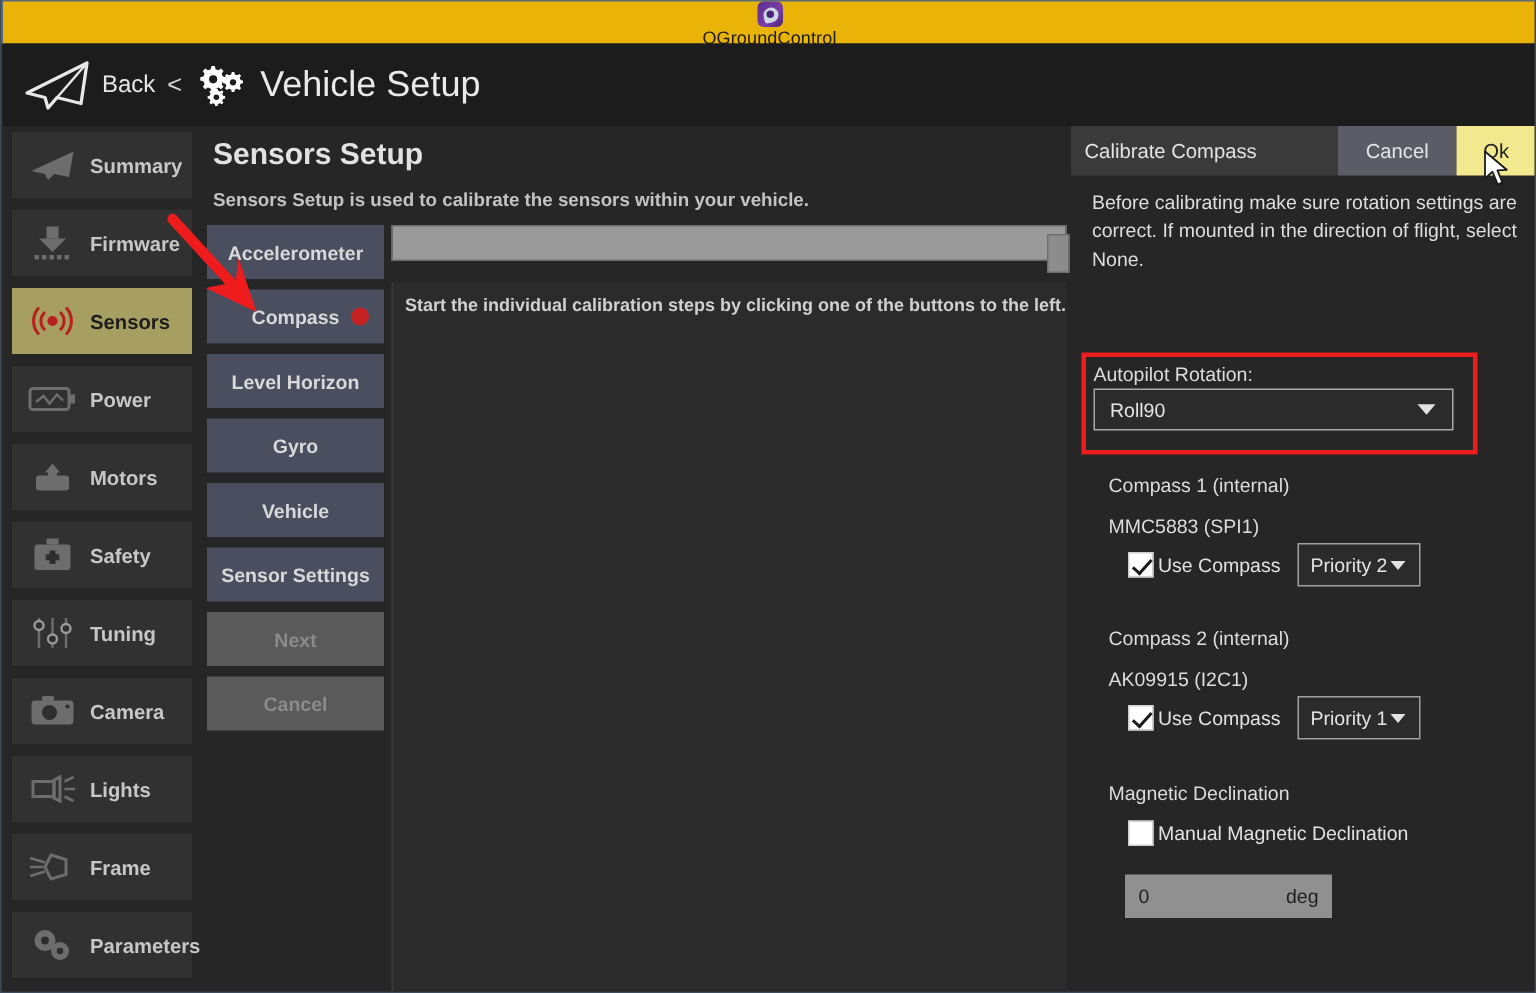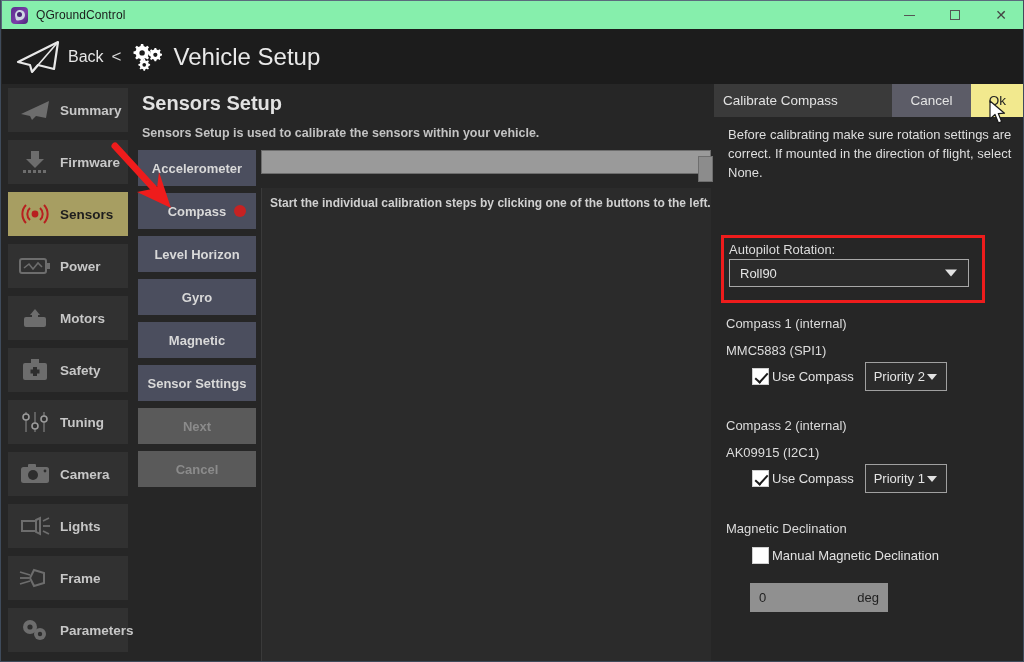--- a/index.html
+++ b/index.html
@@ -15,25 +15,25 @@
     background: #262626;
     border: 1px solid #3f4b5b;
     border-top: none;
     overflow: hidden;
   }
 
   
   .titlebar {
     position: absolute; left: 0; top: 0;
     width: 1024px; height: 29px;
-    background: #86efac;
+    background: #eab308;
     border-top: 1px solid #5b6b7d;
     border-left: 1px solid #5b6b7d;
     border-right: 1px solid #5b6b7d;
-    display: flex; align-items: center;
+    display: flex; align-items: center; flex-direction: column;
   }
   .app-icon {
     width: 17px; height: 17px;
     margin-left: 9px; margin-right: 8px;
     background: linear-gradient(135deg,#5b2d8e 0%, #7a3ea8 60%, #4a2478 100%);
     border-radius: 4px;
     position: relative;
     flex: none;
   }
   .app-icon::after {
@@ -210,21 +210,21 @@
     border-right: 6px solid transparent;
     border-top: 7px solid #e2e2e2;
   }
   .red-box {
     position: absolute; left: 7px; top: 118px;
     width: 264px; height: 68px;
     border: 3px solid #ee1c1c;
     pointer-events: none;
   }
   .sec-label {
-    position: absolute; left: 12px;
+    position: absolute; left: 25px;
     font-size: 13px; color: #dcdcdc;
   }
   .cmp-row {
     position: absolute; left: 38px;
     display: flex; align-items: center;
   }
   .chk {
     width: 17px; height: 17px;
     background: #ffffff; border: 1px solid #cfcfcf;
     position: relative; flex: none;
@@ -486,21 +486,21 @@
         <span>Compass</span>
         <span class="cal-dot"></span>
       </div>
       <div class="cal-btn">
           <span>Level Horizon</span>
         </div>
       <div class="cal-btn">
           <span>Gyro</span>
         </div>
       <div class="cal-btn">
-          <span>Magnetic</span>
+          <span>Vehicle</span>
         </div>
       <div class="cal-btn">
           <span>Sensor Settings</span>
         </div>
       <div class="cal-btn disabled">
           <span>Next</span>
         </div>
       <div class="cal-btn disabled">
           <span>Cancel</span>
         </div>

